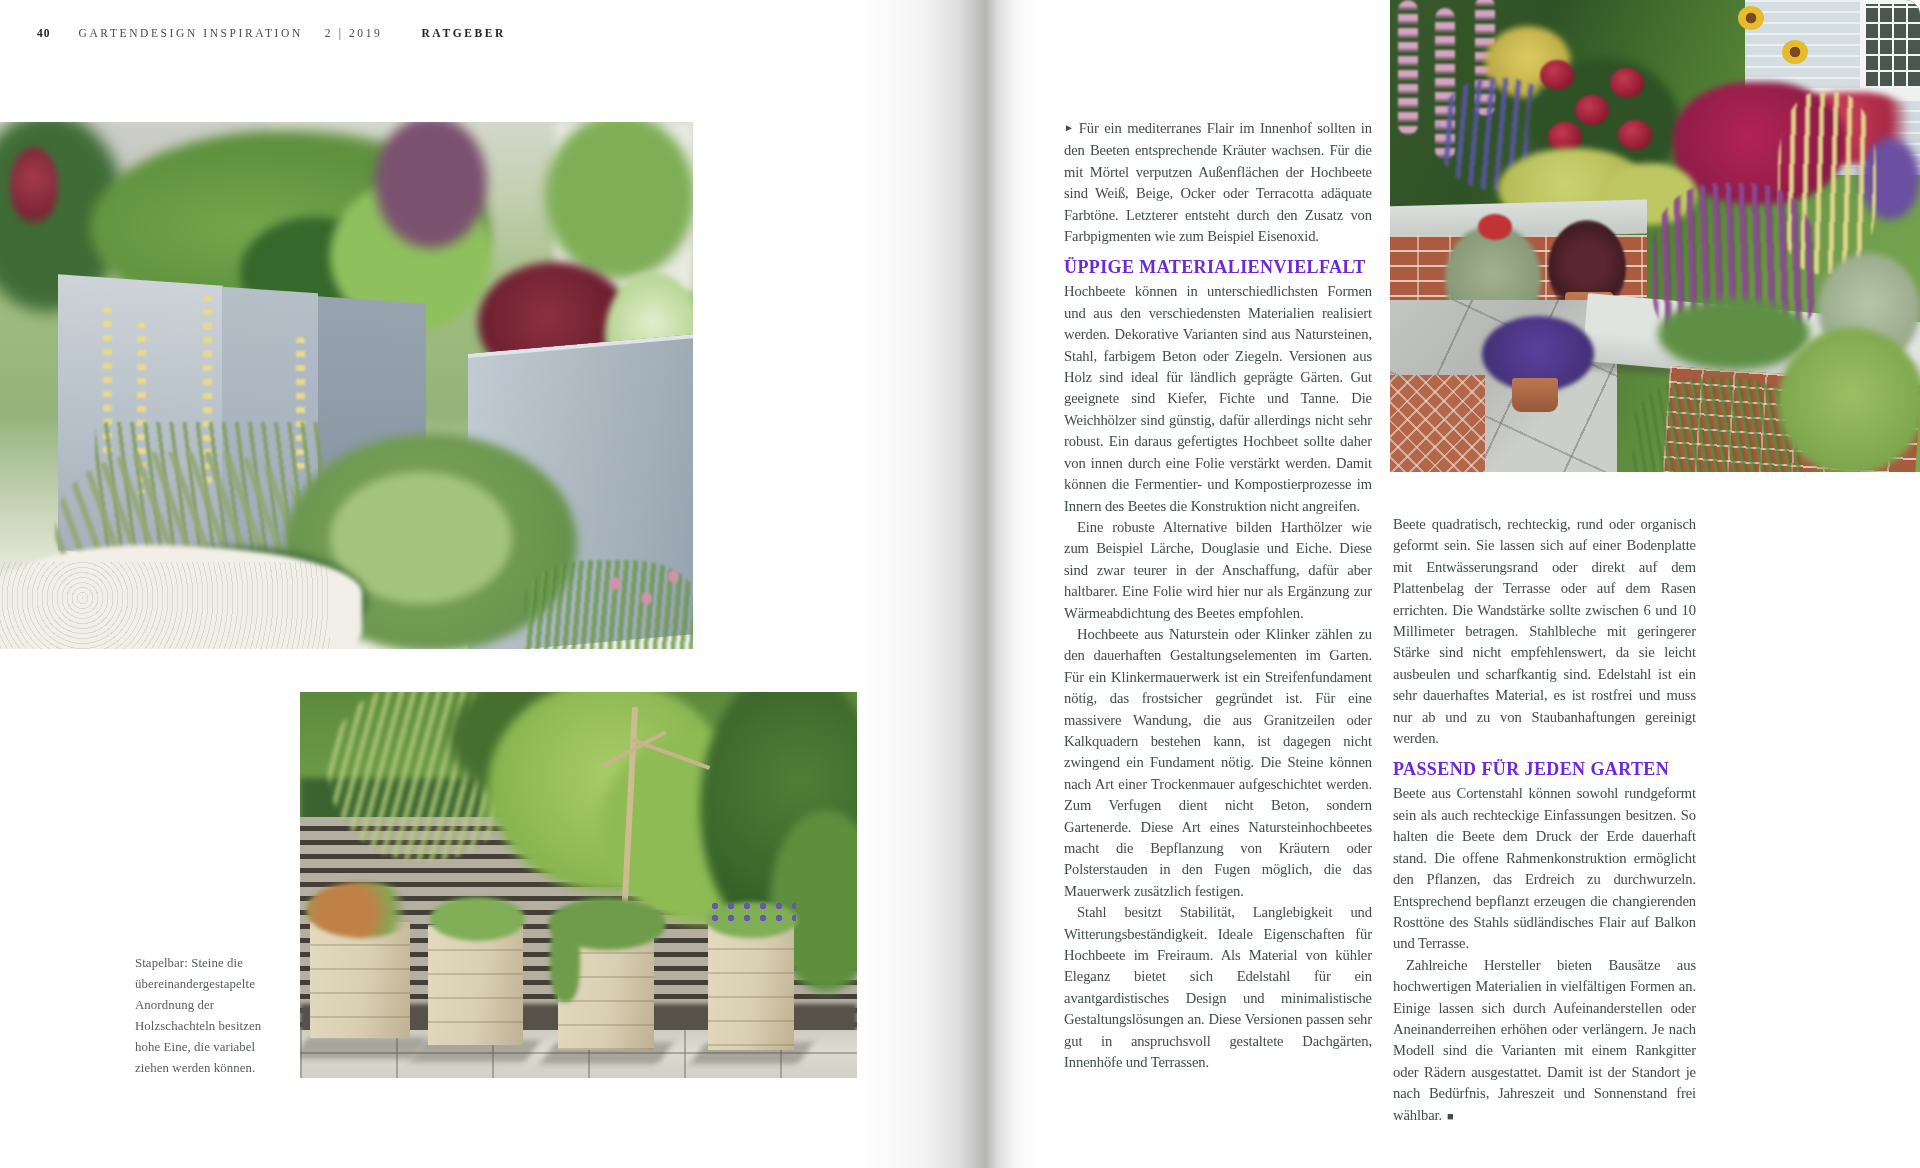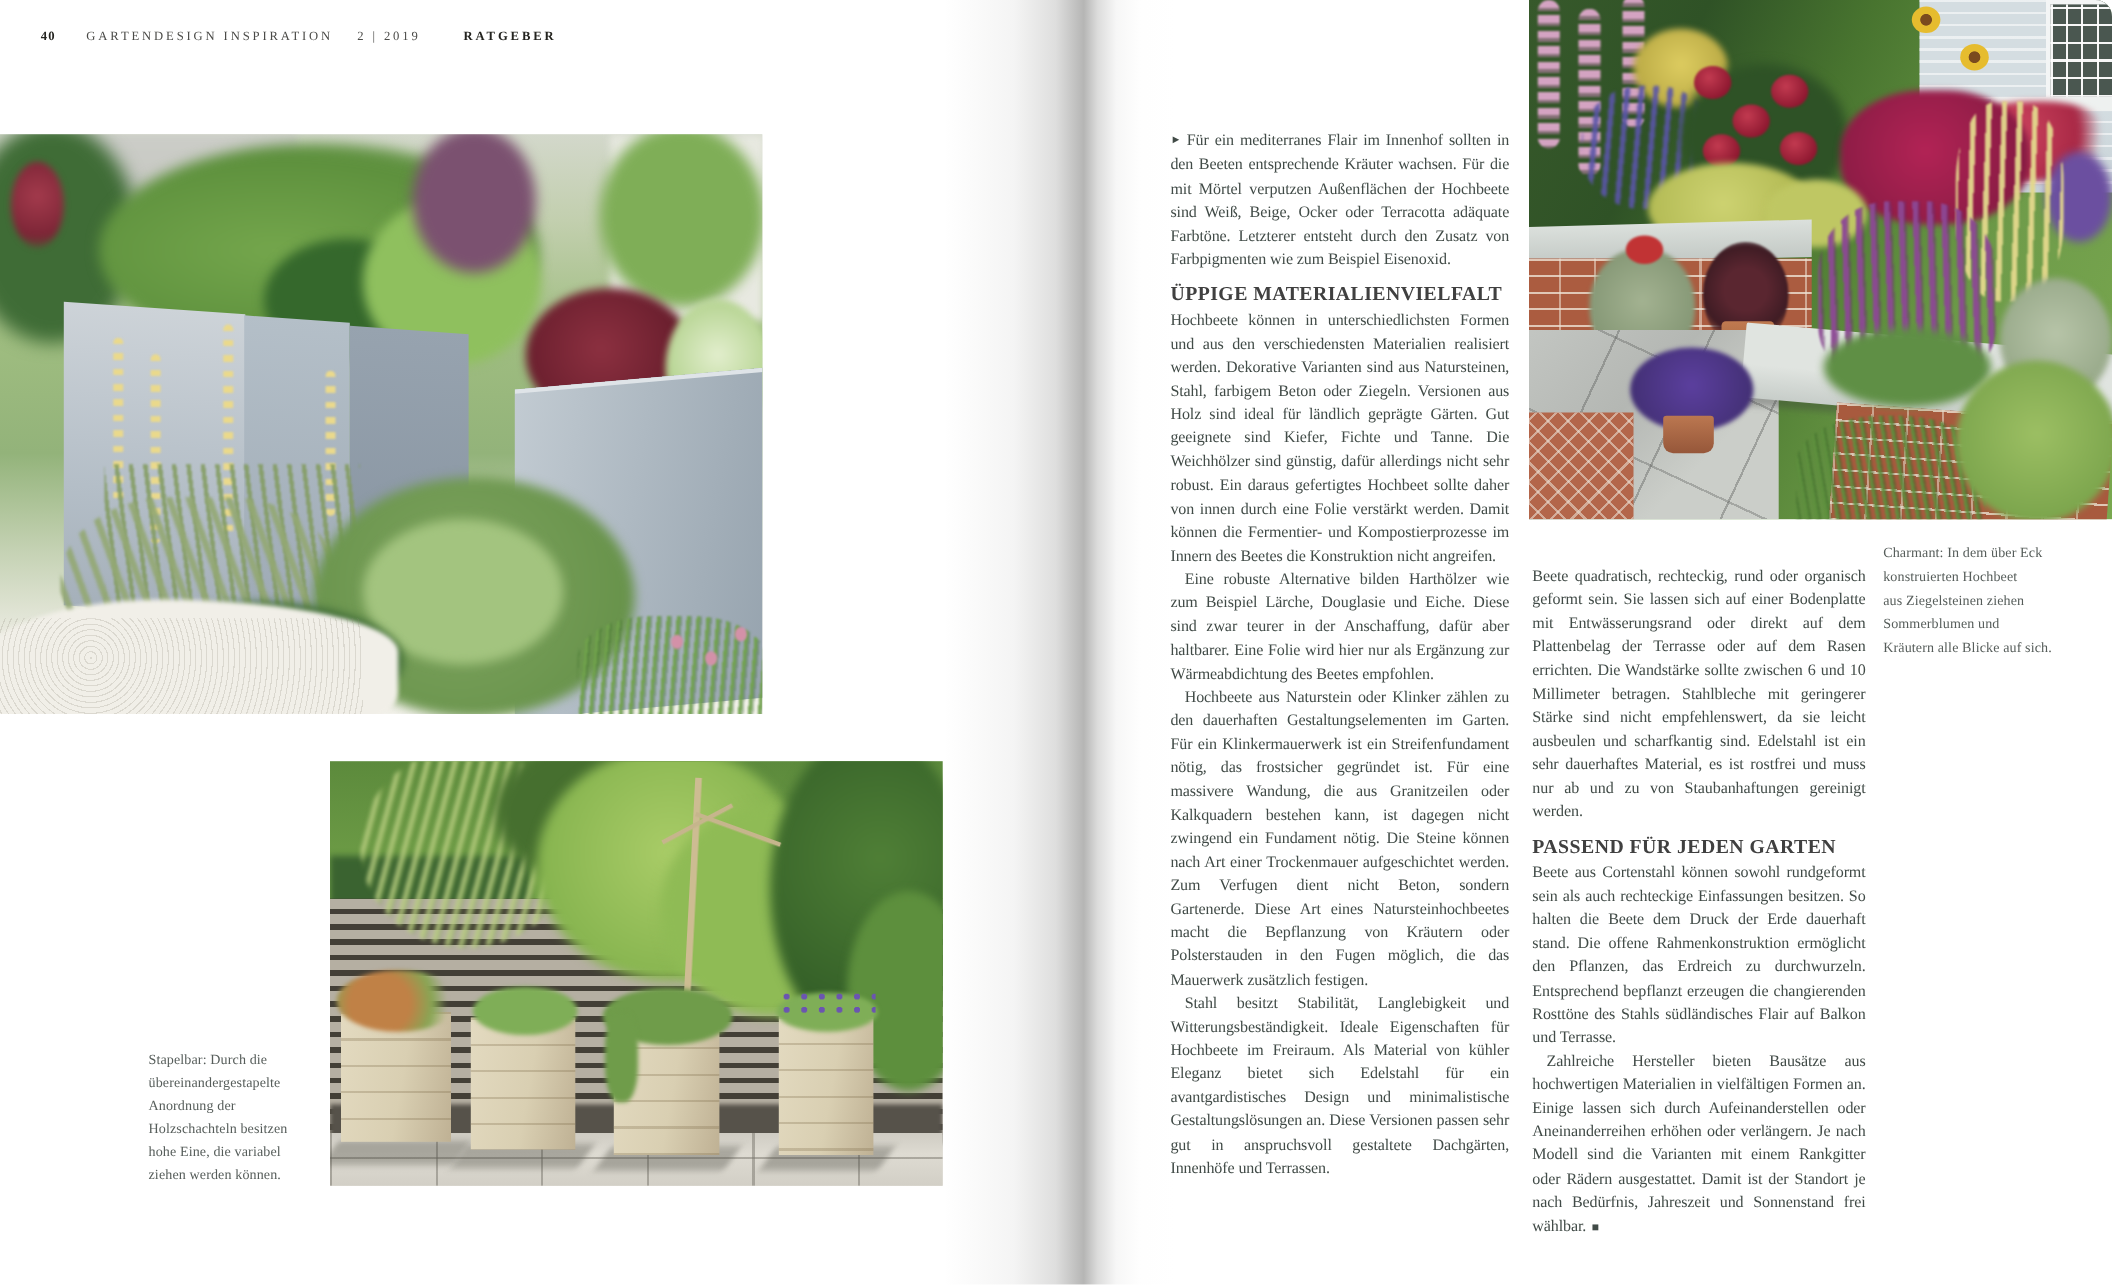--- a/index.html
+++ b/index.html
@@ -13,21 +13,21 @@
   .pg-header .iss{margin-right:39px;}
   .pg-header .sec{font-weight:bold;color:#23231f;}
   
   .col{position:absolute;text-align:justify;font-size:14.6px;line-height:21.4px;
        color:#414b47;letter-spacing:-0.1px;}
   .col1{left:1064px;top:118px;width:308px;}
   .col2{left:1393px;top:514px;width:303px;}
   .col p{margin:0;}
   .col p.ind{text-indent:13px;}
   .col h2{margin:9px 0 3px 0;font-size:18px;line-height:22px;font-weight:bold;
-          color:#404040;letter-spacing:0.4px;text-align:left;}
+          color:#6d28d9;letter-spacing:0.4px;text-align:left;}
   .marker{font-size:10px;position:relative;top:-2px;margin-right:5px;}
   .endmark{font-size:11px;margin-left:5px;}
   
   .caption{position:absolute;font-size:12.8px;line-height:21px;color:#565d5a;letter-spacing:0.1px;}
   .cap1{left:62px;top:656px;}
   .cap2{left:135px;top:953px;}
   .cap3{left:1712px;top:492px;line-height:21.8px;}
   
   .fold{position:absolute;left:858px;top:0;width:212px;height:1168px;z-index:40;pointer-events:none;
         background:linear-gradient(90deg,
@@ -251,21 +251,21 @@
     <div class="wbox p2-box4"></div>
     <div class="p2-plant1"></div>
     <div class="blob p2-plant2"></div>
     <div class="blob p2-plant3"></div>
     <div class="p2-trail"></div>
     <div class="blob p2-plant4"></div>
     <div class="p2-violas"></div>
   </div>
 
   <div class="caption cap2">
-    <div>Stapelbar: Durch die</div>
+    <div>Stapelbar: Steine die</div>
     <div>übereinandergestapelte</div>
     <div>Anordnung der</div>
     <div>Holzschachteln besitzen</div>
     <div>hohe Eine, die variabel</div>
     <div>ziehen werden können.</div>
   </div>
 
   <div class="col col1">
     <p><span class="marker">►</span><span>Für ein mediterranes Flair im Innenhof sollten in den Beeten entsprechende Kräuter wachsen. Für die mit Mörtel verputzen Außenflächen der Hochbeete sind Weiß, Beige, Ocker oder Terracotta adäquate Farbtöne. Letzterer entsteht durch den Zusatz von Farbpigmenten wie zum Beispiel Eisenoxid.</span></p>
     <h2>ÜPPIGE MATERIALIENVIELFALT</h2>
@@ -312,27 +312,20 @@
     <div class="p3-frontbrick"></div>
     <div class="p3-pot3"></div>
     <div class="p3-pot3pot"></div>
     <div class="p3-purplesalvia"></div>
     <div class="blob p3-salviagreen"></div>
     <div class="blob p3-lambsear"></div>
     <div class="p3-shrub1"></div>
     <div class="blob p3-shrub2"></div>
   </div>
 
-  <div class="caption cap3">
-    <div>Charmant: In dem über Eck</div>
-    <div>konstruierten Hochbeet</div>
-    <div>aus Ziegelsteinen ziehen</div>
-    <div>Sommerblumen und</div>
-    <div>Kräutern alle Blicke auf sich.</div>
-  </div>
 
   <div class="col col2">
     <p>Beete quadratisch, rechteckig, rund oder organisch geformt sein. Sie lassen sich auf einer Bodenplatte mit Entwässerungsrand oder direkt auf dem Plattenbelag der Terrasse oder auf dem Rasen errichten. Die Wandstärke sollte zwischen 6 und 10 Millimeter betragen. Stahlbleche mit geringerer Stärke sind nicht empfehlenswert, da sie leicht ausbeulen und scharfkantig sind. Edelstahl ist ein sehr dauerhaftes Material, es ist rostfrei und muss nur ab und zu von Staubanhaftungen gereinigt werden.</p>
     <h2>PASSEND FÜR JEDEN GARTEN</h2>
     <p>Beete aus Cortenstahl können sowohl rundgeformt sein als auch rechteckige Einfassungen besitzen. So halten die Beete dem Druck der Erde dauerhaft stand. Die offene Rahmenkonstruktion ermöglicht den Pflanzen, das Erdreich zu durchwurzeln. Entsprechend bepflanzt erzeugen die changierenden Rosttöne des Stahls südländisches Flair auf Balkon und Terrasse.</p>
     <p class="ind"><span>Zahlreiche Hersteller bieten Bausätze aus hochwertigen Materialien in vielfältigen Formen an. Einige lassen sich durch Aufeinanderstellen oder Aneinanderreihen erhöhen oder verlängern. Je nach Modell sind die Varianten mit einem Rankgitter oder Rädern ausgestattet. Damit ist der Standort je nach Bedürfnis, Jahreszeit und Sonnenstand frei wählbar.</span><span class="endmark">■</span></p>
   </div>
 
   <div class="fold"></div>
 

